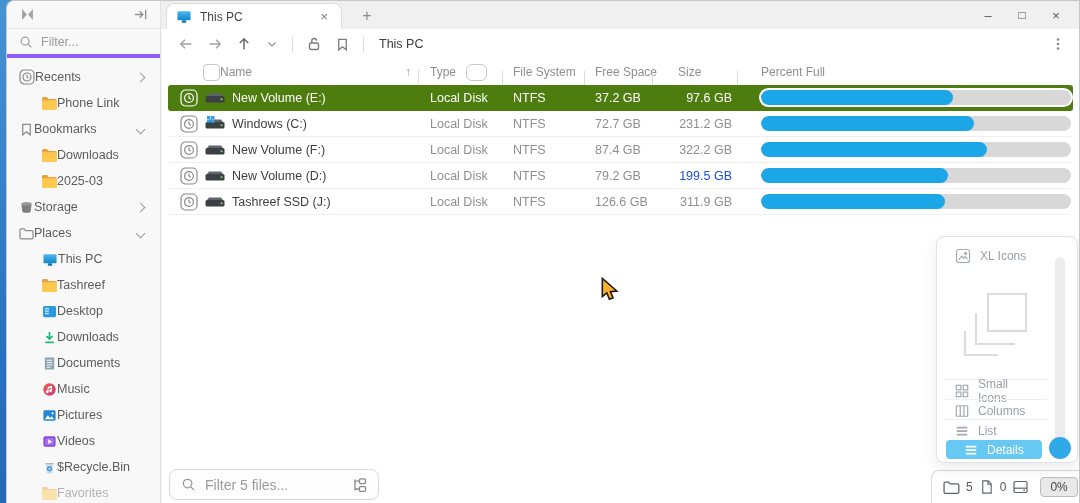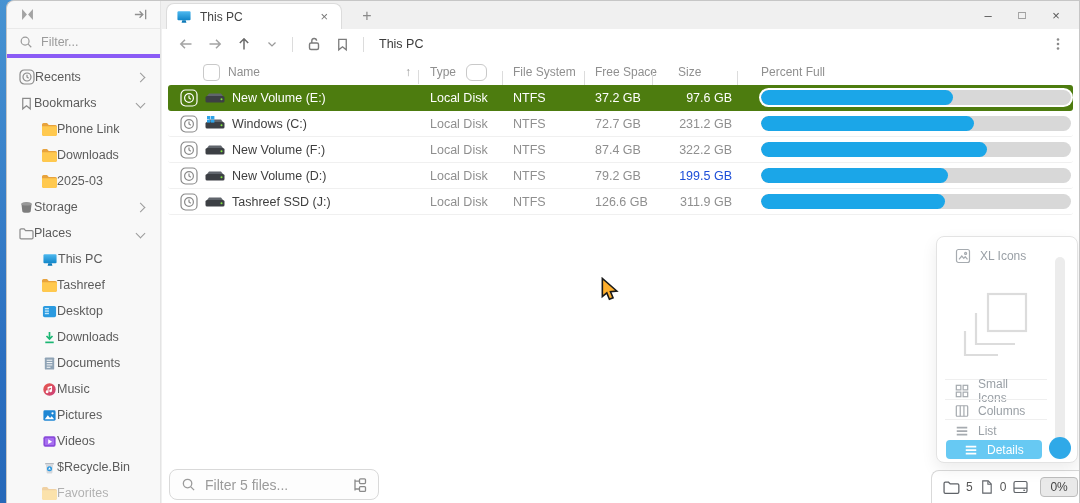--- a/index.html
+++ b/index.html
@@ -55,21 +55,21 @@
   .toolbar { height:30px; display:flex; align-items:center; padding-left:16px; gap:13px; }
   .toolbar .crumb { font-size:12.5px; color:#3c3c3c; margin-left:2px; }
   .tdivider { width:1px; height:15px; background:#dcdcdc; }
   .kebab { margin-left:auto; margin-right:14px; }
   
   .thead { height:26px; display:flex; align-items:center; margin:0 6px; color:#8f8f8f; font-size:12px; }
   .trow  { height:26px; display:flex; align-items:center; margin:0 6px; font-size:12.5px; color:#3f3f3f;
     border-bottom:1px solid #f0f0f0; border-radius:3px; }
   .trow.selected { background:#4d7c0f; color:#fff; border-bottom-color:transparent; }
   .c-name { flex:1; display:flex; align-items:center; min-width:0; }
-  .thead .c-name { padding-left:35px; gap:8px; }
+  .thead .c-name { padding-left:35px; }
   .trow  .c-name { padding-left:12px; gap:6px; }
   .c-type { width:84px; display:flex; align-items:center; padding-left:3px; }
   .c-fs   { width:82px; padding-left:2px; }
   .c-free { width:68px; padding-left:2px; }
   .c-size { width:85px; text-align:right; padding-right:14px; }
   .thead .c-size { text-align:left; padding-left:17px; padding-right:0; }
   .c-pct  { width:327px; padding-left:15px; padding-right:2px; }
   .thead .hcell { position:relative; }
   .hline::before { content:""; position:absolute; left:-9px; top:6px; width:1px; height:14px; background:#dcdcdc; }
   .sortarrow { margin-left:auto; margin-right:16px; color:#999; font-size:12px; }
@@ -144,38 +144,38 @@
             <svg width="16" height="16" viewBox="0 0 16 16" fill="none" stroke="#8a8a8a" stroke-width="1.2">
               <rect x="1" y="1" width="14" height="14" rx="4.2"></rect>
               <circle cx="8" cy="8" r="4"></circle>
               <path d="M8 5.8V8l1.6 1.2"></path>
             </svg>
           </span>
         <span class="lbl">Recents</span>
         <span class="chev right"></span>
       </div>
 
-      <div class="side-item d0">
-        <span>
-            <svg width="15" height="15" viewBox="0 0 16 16" fill="none" stroke="#8a8a8a" stroke-width="1.3">
-              <path d="M4 2.5h8v11.2L8 10.4l-4 3.3z"></path>
-            </svg>
-          </span>
-        <span class="lbl">Bookmarks</span>
-        <span class="chev down"></span>
-      </div>
-
       <div class="side-item d1">
         <span>
             <svg width="15" height="13" viewBox="0 0 14 12">
               <path d="M0 1.5C0 .7.7 0 1.5 0h3.2l1.6 1.8h6.2c.8 0 1.5.7 1.5 1.5v7.2c0 .8-.7 1.5-1.5 1.5h-11C.7 12 0 11.3 0 10.5z" fill="#E8A33D"></path>
               <path d="M0 3h14v7.5c0 .8-.7 1.5-1.5 1.5h-11C.7 12 0 11.3 0 10.5z" fill="#FFC94F"></path>
             </svg>
           </span>
         <span class="lbl">Phone Link</span>
+      </div>
+
+      <div class="side-item d0">
+        <span>
+            <svg width="15" height="15" viewBox="0 0 16 16" fill="none" stroke="#8a8a8a" stroke-width="1.3">
+              <path d="M4 2.5h8v11.2L8 10.4l-4 3.3z"></path>
+            </svg>
+          </span>
+        <span class="lbl">Bookmarks</span>
+        <span class="chev down"></span>
       </div>
 
       <div class="side-item d1">
         <span>
             <svg width="15" height="13" viewBox="0 0 14 12">
               <path d="M0 1.5C0 .7.7 0 1.5 0h3.2l1.6 1.8h6.2c.8 0 1.5.7 1.5 1.5v7.2c0 .8-.7 1.5-1.5 1.5h-11C.7 12 0 11.3 0 10.5z" fill="#E8A33D"></path>
               <path d="M0 3h14v7.5c0 .8-.7 1.5-1.5 1.5h-11C.7 12 0 11.3 0 10.5z" fill="#FFC94F"></path>
             </svg>
           </span>
         <span class="lbl">Downloads</span>

